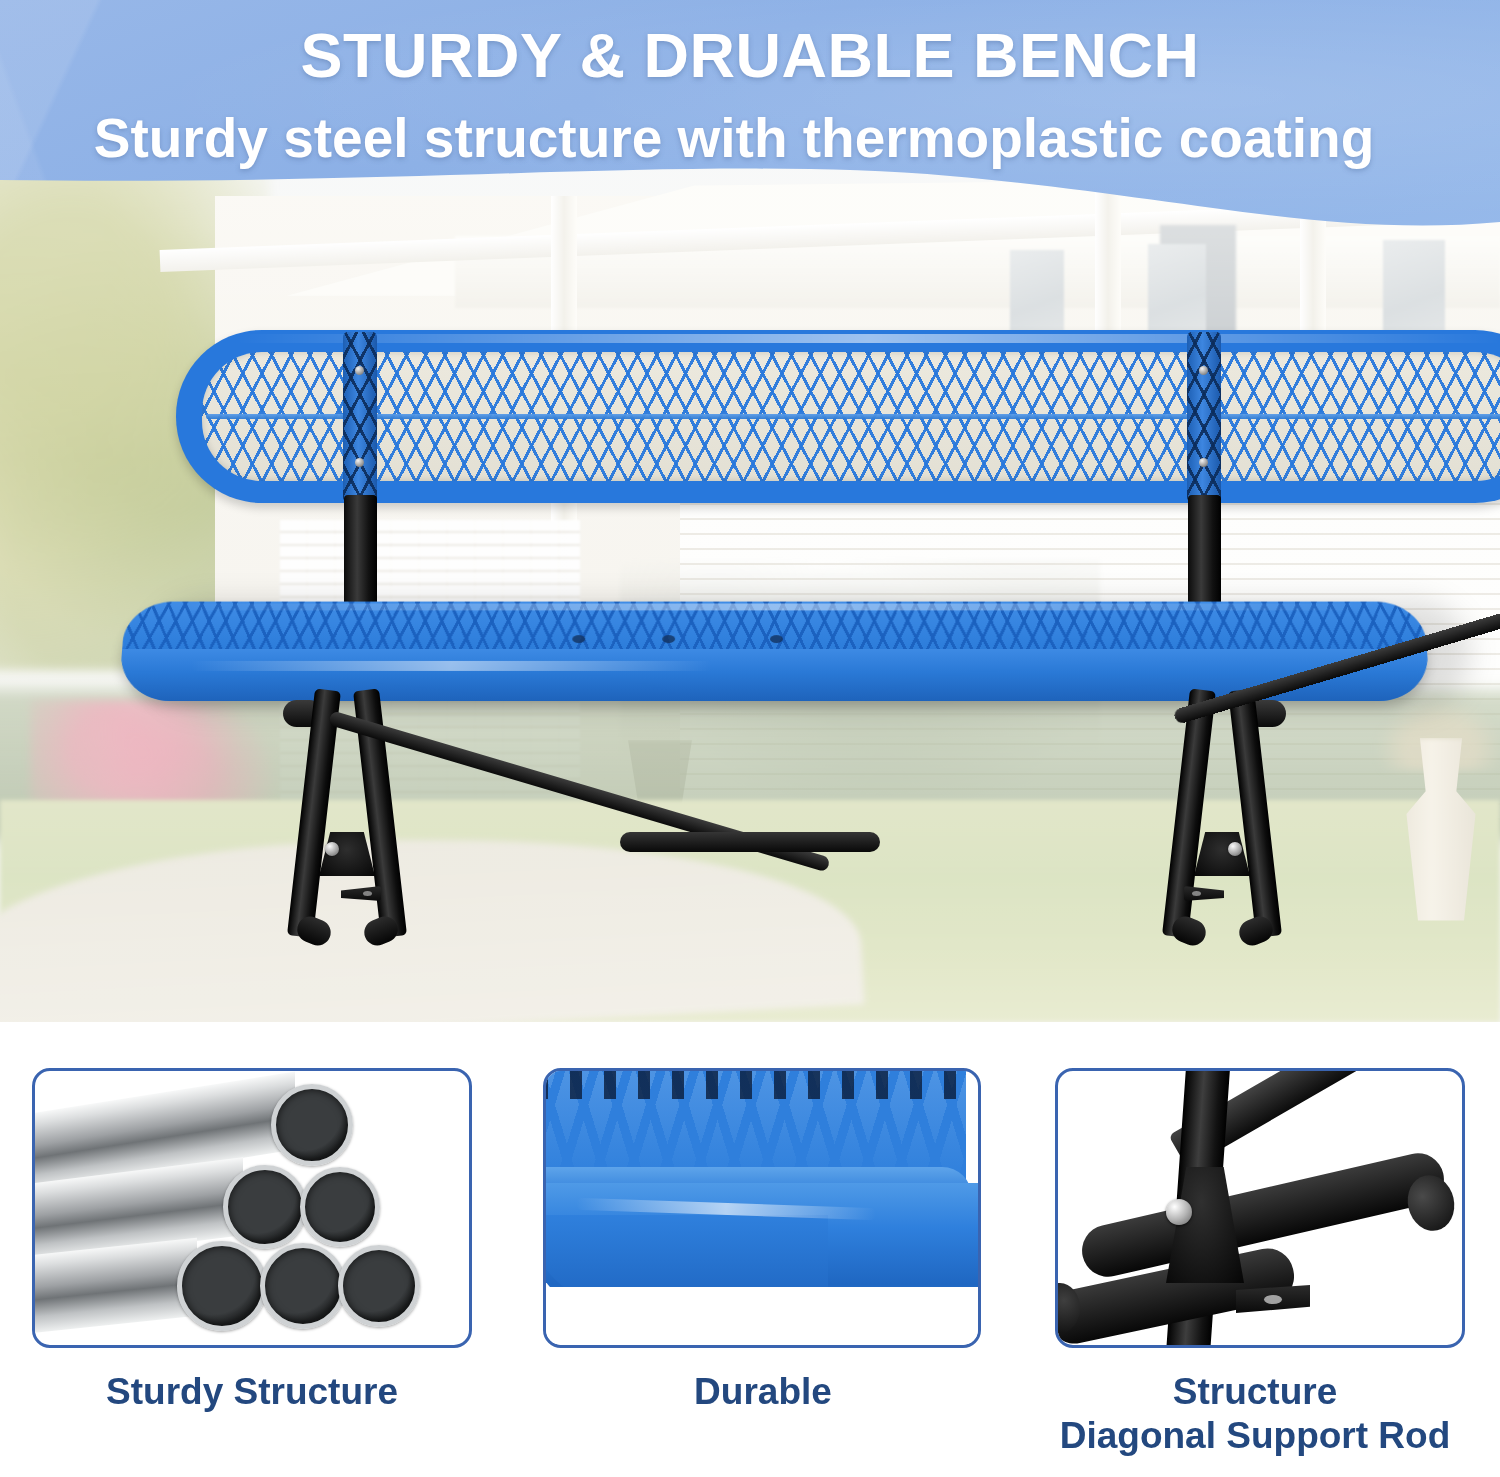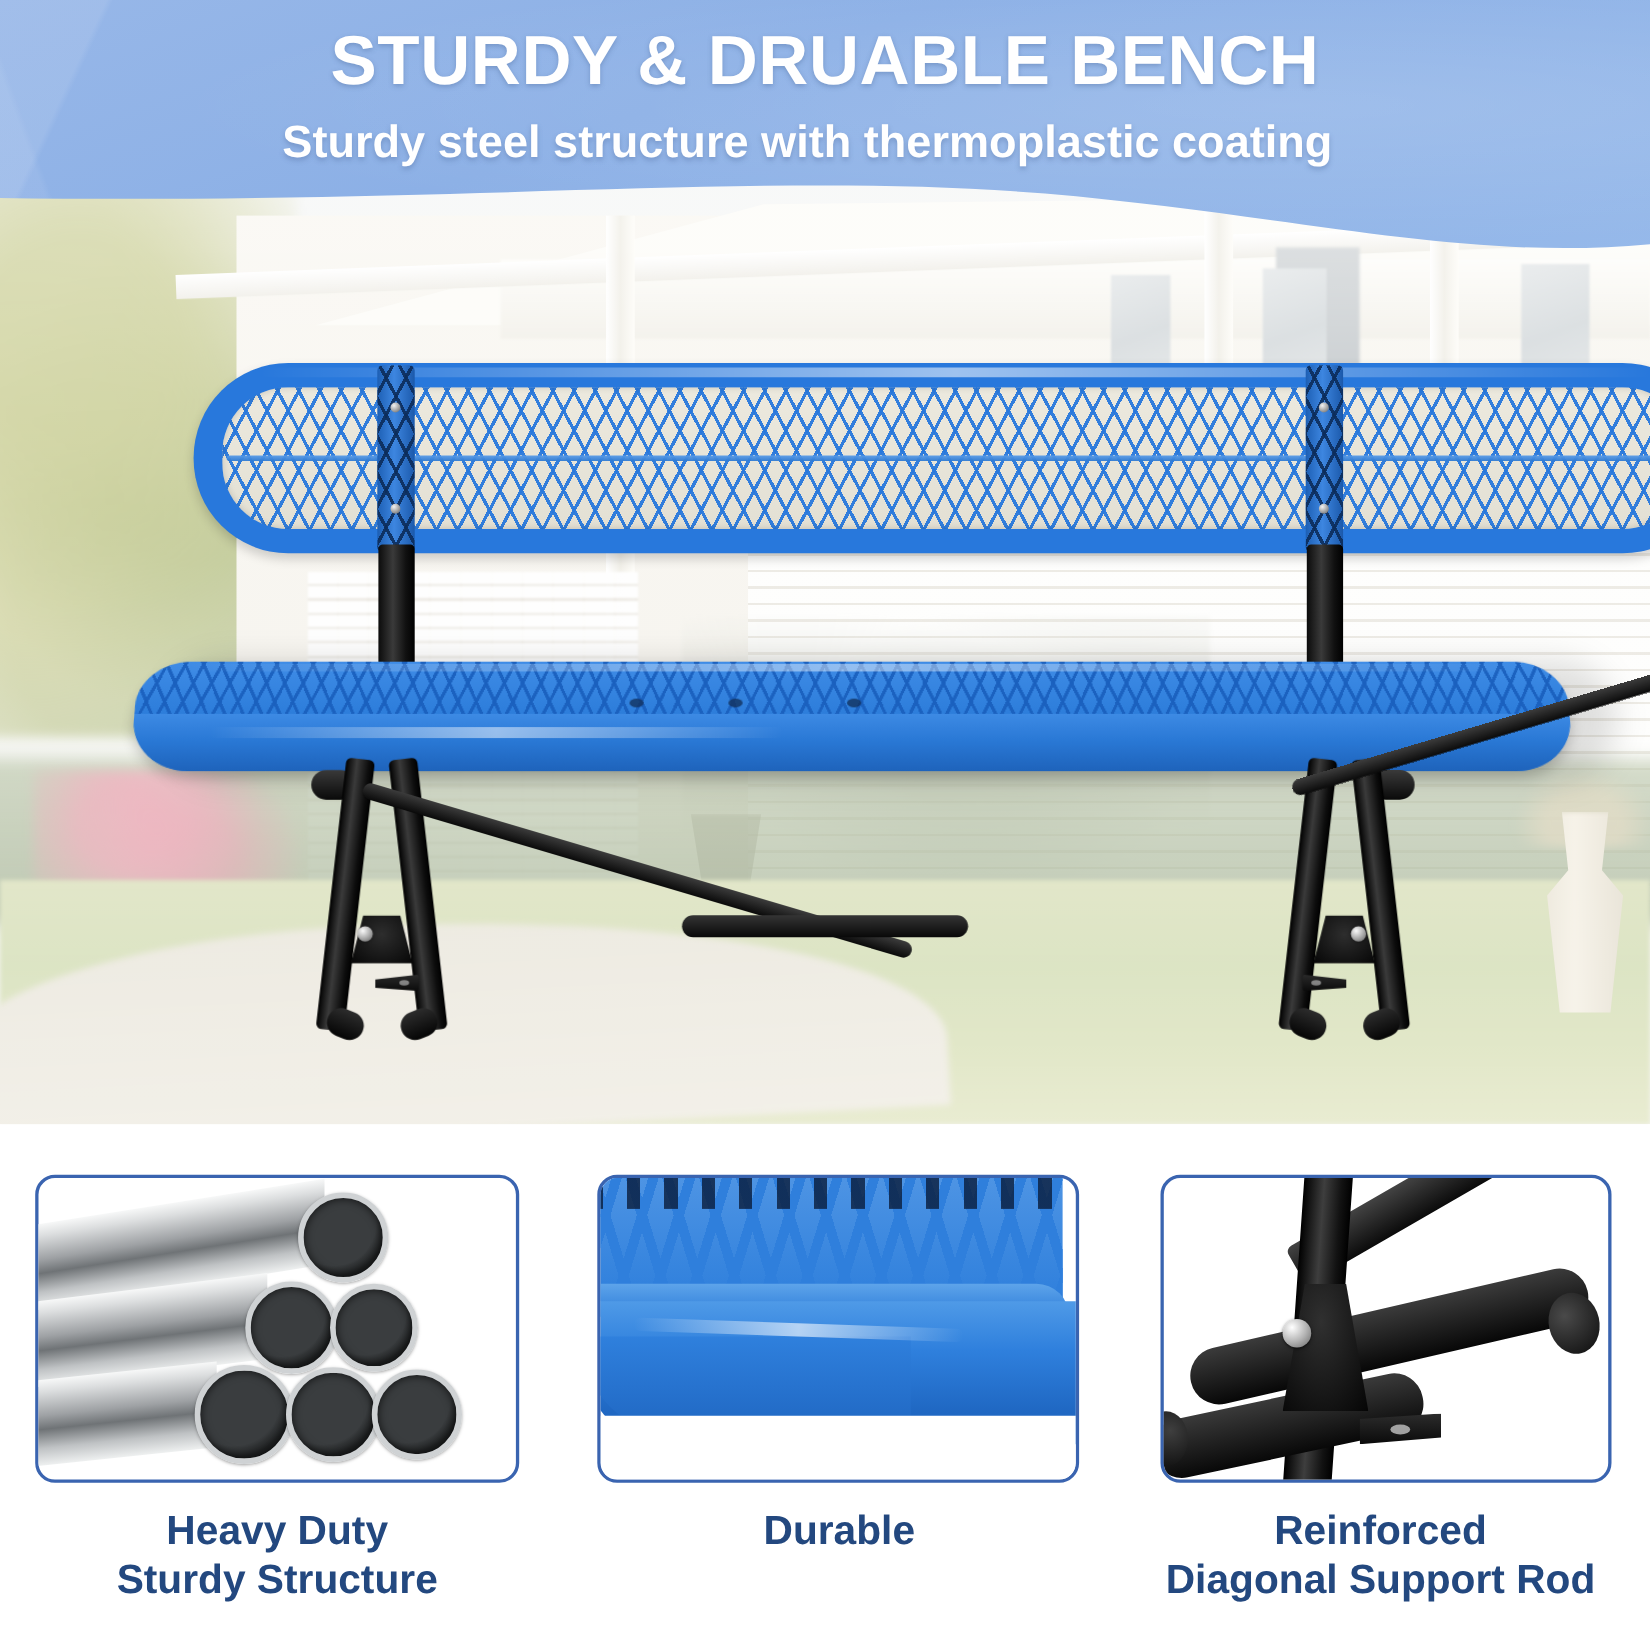--- a/index.html
+++ b/index.html
@@ -310,21 +310,21 @@
   #banner-title {
     position:absolute; top:19px; left:0; width:1500px;
     text-align:center; color:#ffffff;
     font-size:63px; font-weight:bold; letter-spacing:.5px;
     text-shadow:0 2px 5px rgba(80,110,160,.45);
     white-space:nowrap;
   }
   #banner-sub {
     position:absolute; top:106px; left:0; width:1468px;
     text-align:center; color:#ffffff;
-    font-size:41px; font-weight:bold;
+    font-size:55px; font-weight:bold;
     text-shadow:0 2px 5px rgba(80,110,160,.42);
     white-space:nowrap;
   }
 
   
   #features {
     position:absolute; left:0; top:1022px; width:1500px; height:455px;
     background:#ffffff;
   }
   .panel {
@@ -577,23 +577,22 @@
     <div class="d-cross-cap"></div>
     <div class="d-base"></div>
     <div class="d-base-cap"></div>
     <div class="d-joint"></div>
     <div class="d-bolt"></div>
     <div class="d-plate"></div>
     <div class="d-plate-hole"></div>
   </div>
 
   <div class="caption c1">
-    <div>Heavy Duty</div>
     <div>Sturdy Structure</div>
   </div>
   <div class="caption c2">
     <div>Durable</div>
   </div>
   <div class="caption c3">
-    <div>Reinforced</div>
+    <div>Structure</div>
     <div>Diagonal Support Rod</div>
   </div>
 </div>
 
 </body></html>

